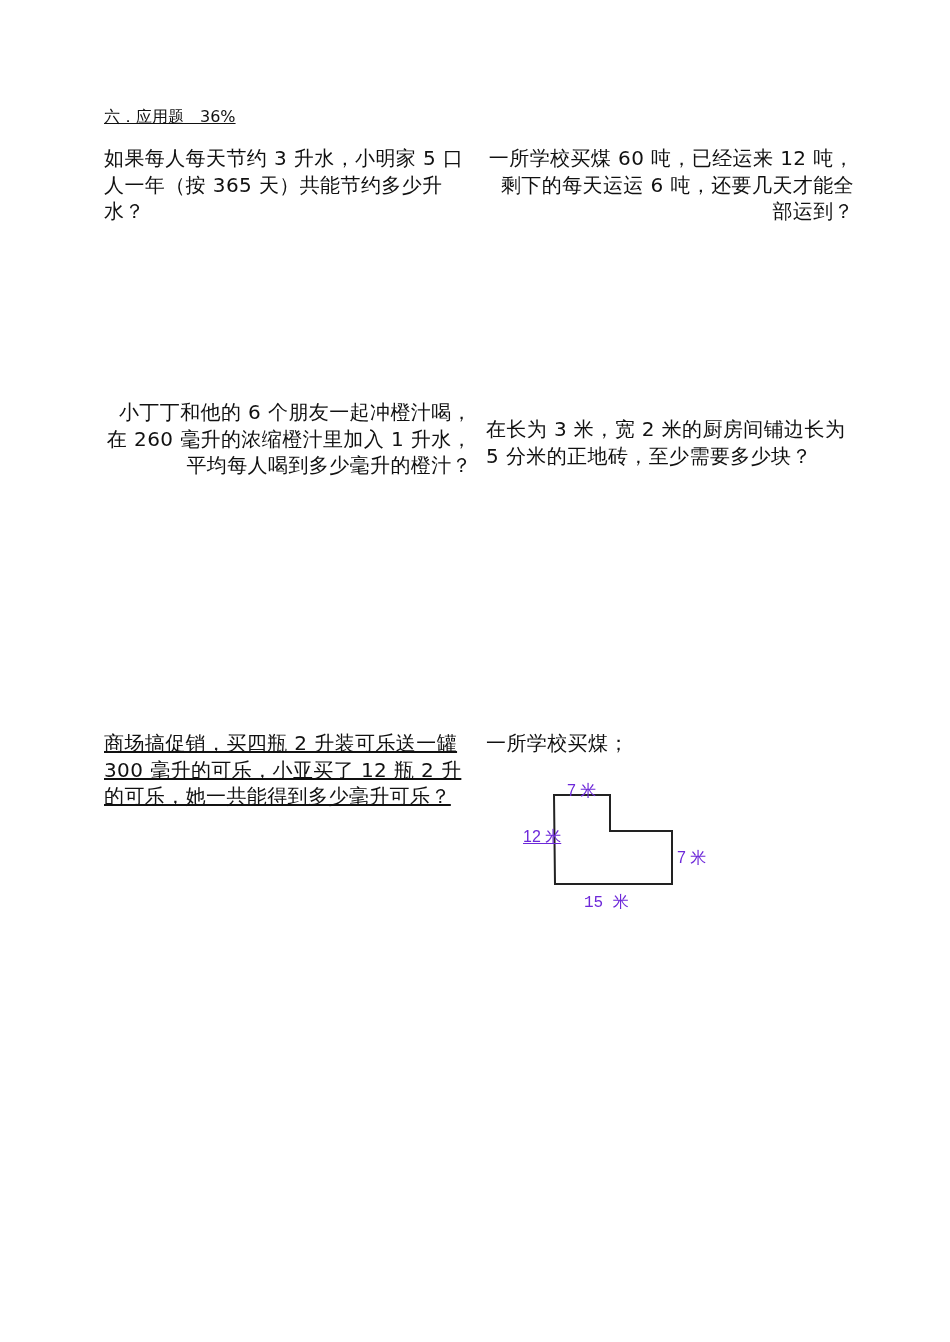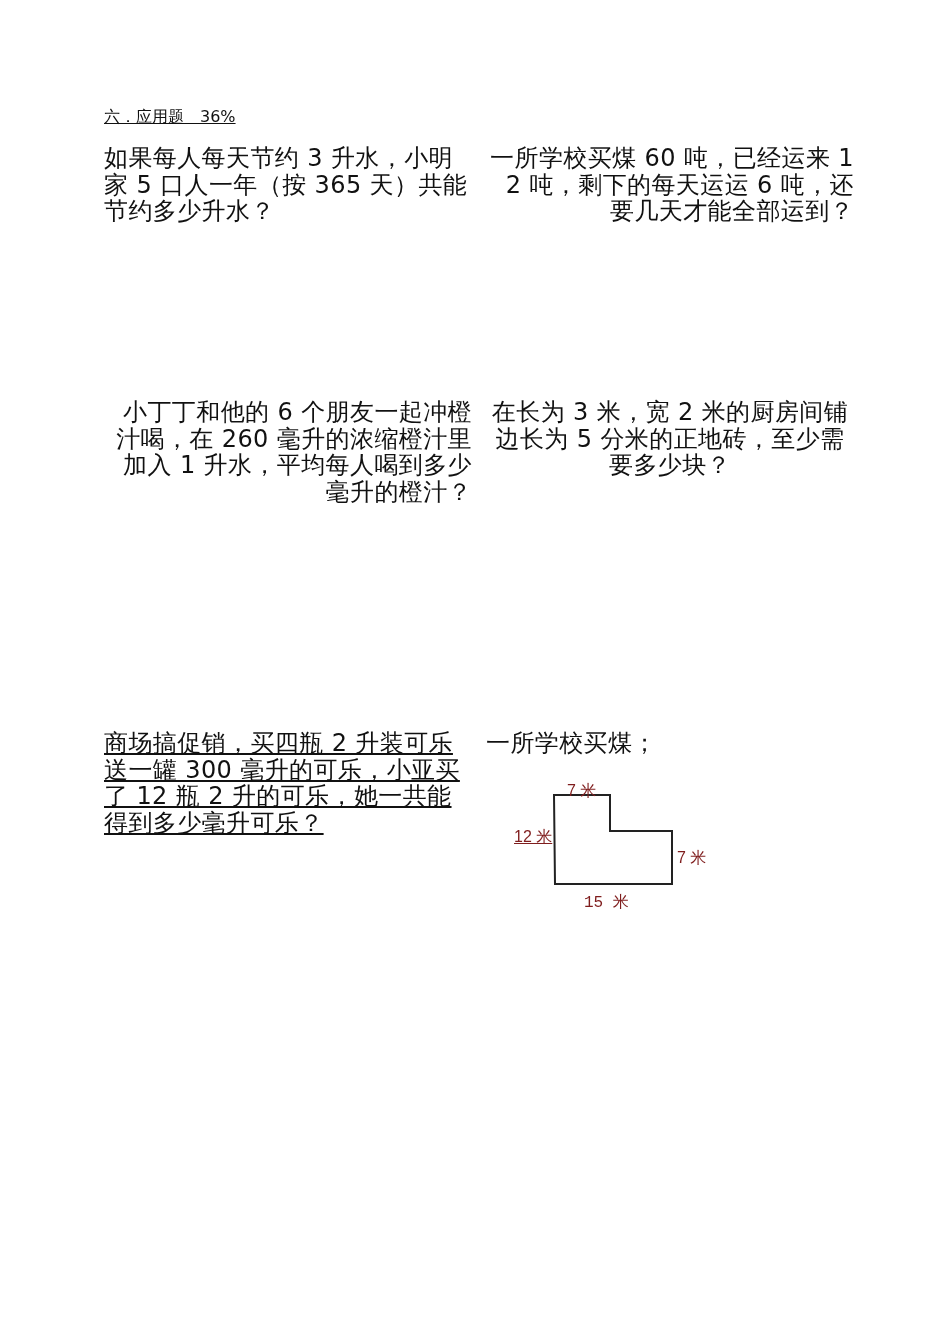--- a/index.html
+++ b/index.html
@@ -20,50 +20,50 @@
       left: 104px;
       top: 106px;
       font-size: 16px;
       line-height: 22px;
       white-space: pre;
       text-decoration: underline;
     }
     .problem {
       position: absolute;
       width: 368px;
-      font-size: 24px;
+      font-size: 20px;
       line-height: 26.5px;
       letter-spacing: 0.4px;
       word-break: break-all;
     }
     #p1 { left: 104px; top: 145px; }
     #p2 { left: 486px; top: 145px; width: 368px; text-align: right; }
     #p3 { left: 104px; top: 399px; text-align: right; }
-    #p4 { left: 486px; top: 399px; width: 368px; text-align: center; }
+    #p4 { left: 486px; top: 416px; width: 368px; }
     #p5 { left: 104px; top: 730px; text-decoration: underline; }
     #p6 { left: 486px; top: 730px; width: 368px; }
 
     .diagram {
       position: absolute;
       left: 500px;
       top: 770px;
       width: 240px;
       height: 150px;
     }
     .diagram svg { position: absolute; left: 0; top: 0; }
     .dim-label {
       position: absolute;
       font-family: "Liberation Sans", sans-serif;
       font-size: 16px;
       line-height: 18px;
       white-space: nowrap;
-      color: #7f1d1d;
+      color: #6d28d9;
     }
     #lbl-top { left: 67px; top: 12px; }
-    #lbl-left { left: 14px; top: 58px; text-decoration: underline; }
+    #lbl-left { left: 23px; top: 58px; text-decoration: underline; }
     #lbl-right { left: 177px; top: 79px; }
     #lbl-bottom { left: 84px; top: 124px; font-family: Liberation Mono, monospace; }
   </style>
 </head>
 <body>
 
 <div>
 
   <div class="section-title">六．应用题　36%</div>
 

